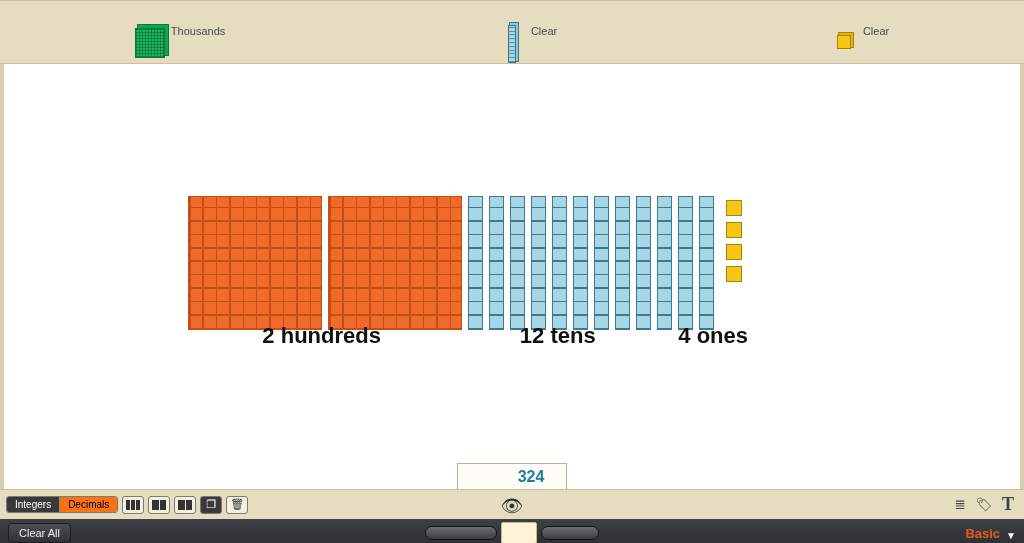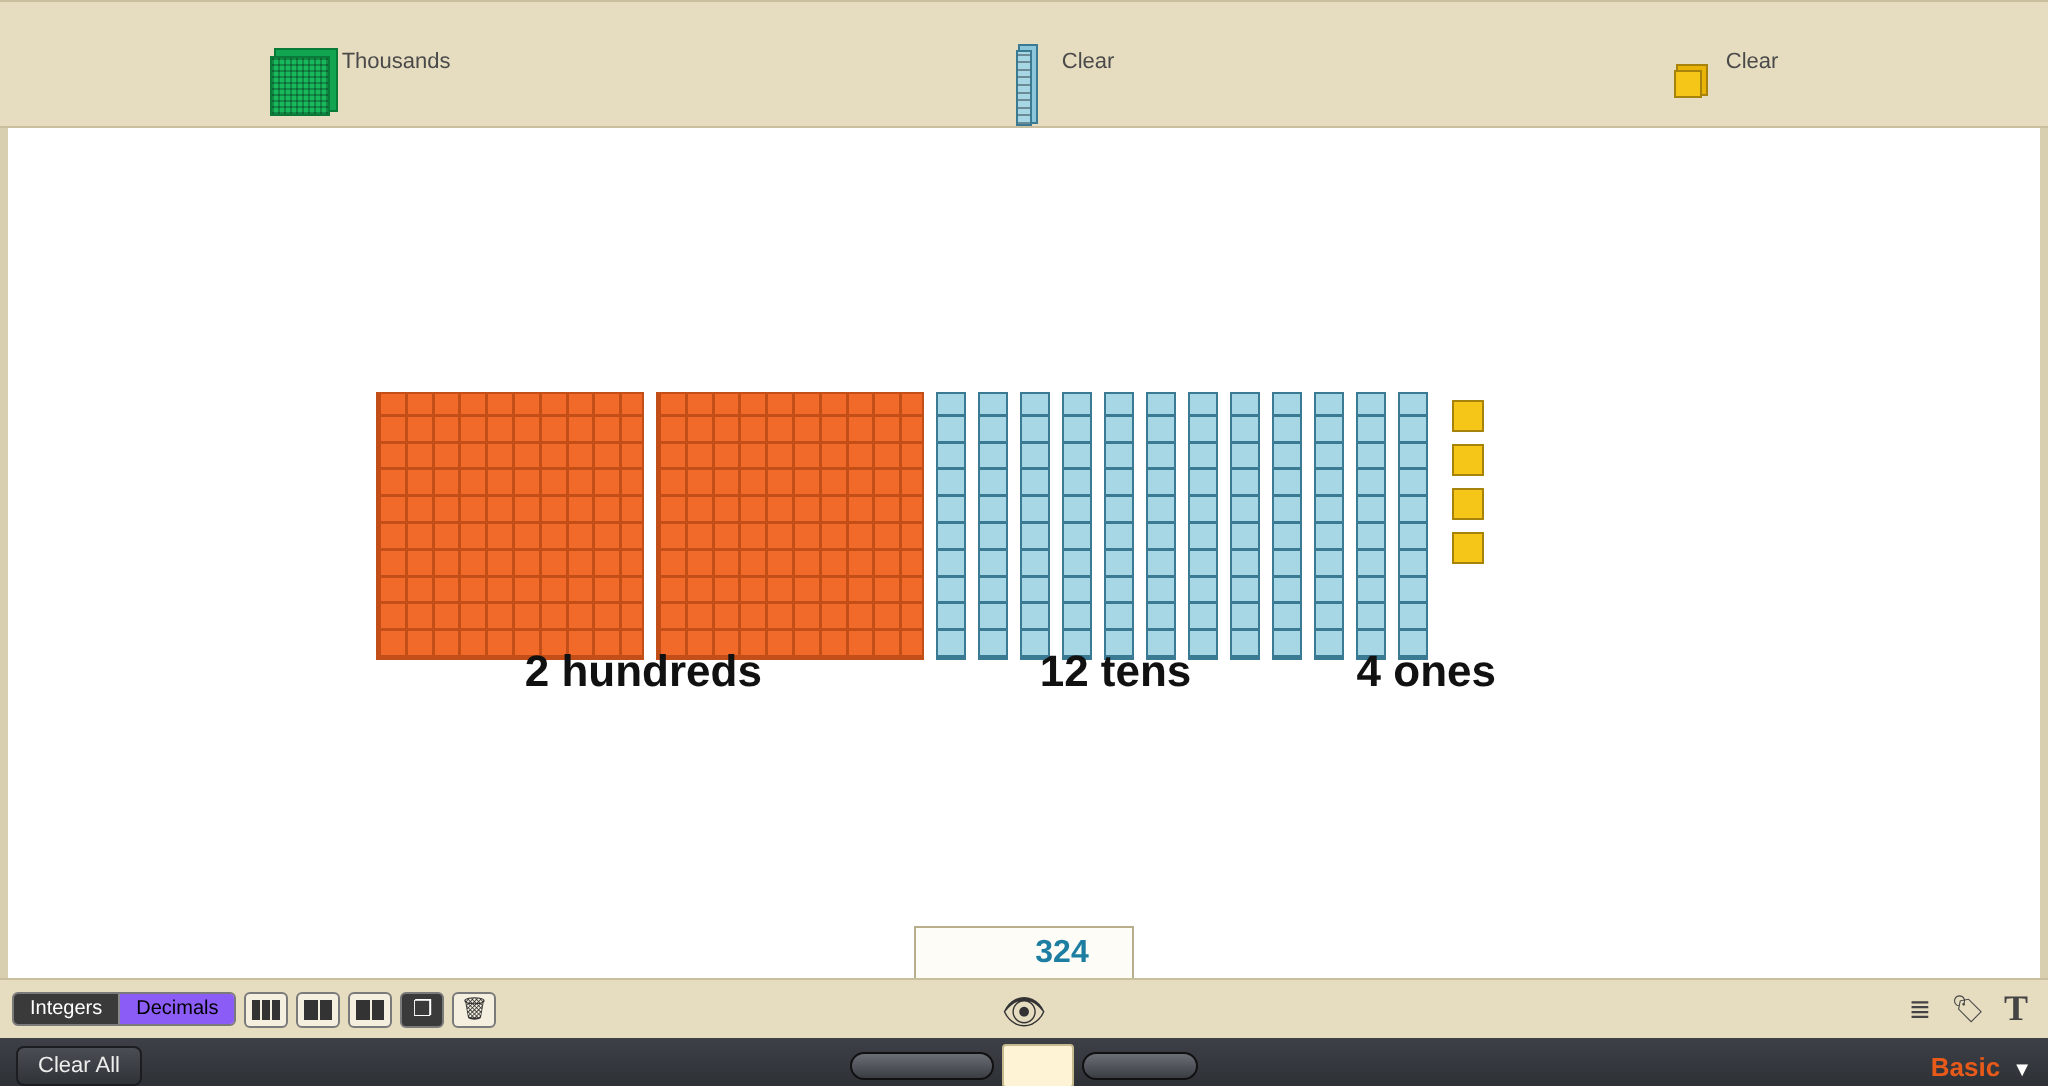--- a/index.html
+++ b/index.html
@@ -106,21 +106,21 @@
   }
 
   
   .toolbar-light{
     width:100%; height:30px; background:#e6dcc0;
     border-top:1px solid #c9bf9f; display:flex; align-items:center;
     padding:0 6px; gap:4px; position:relative;
   }
   .seg{ display:flex; border:1px solid #7a7a7a; border-radius:3px; overflow:hidden;}
   .seg button{
-    font-size:10px; padding:2px 8px; border:none; background:#8b5cf6; cursor:pointer;
+    font-size:10px; padding:2px 8px; border:none; background:#f97316; cursor:pointer;
     border-right:1px solid #888;
   }
   .seg button:last-child{ border-right:none;}
   .seg button.active{ background:#3a3a3a; color:#fff;}
   .mini-btn{
     width:22px; height:18px; border:1px solid #7a7a7a; border-radius:3px;
     background:#f4efde; cursor:pointer; display:flex; align-items:center; justify-content:center;
     font-size:11px; color:#333;
   }
   .mini-btn.dark{ background:#3a3a3a; color:#fff;}

